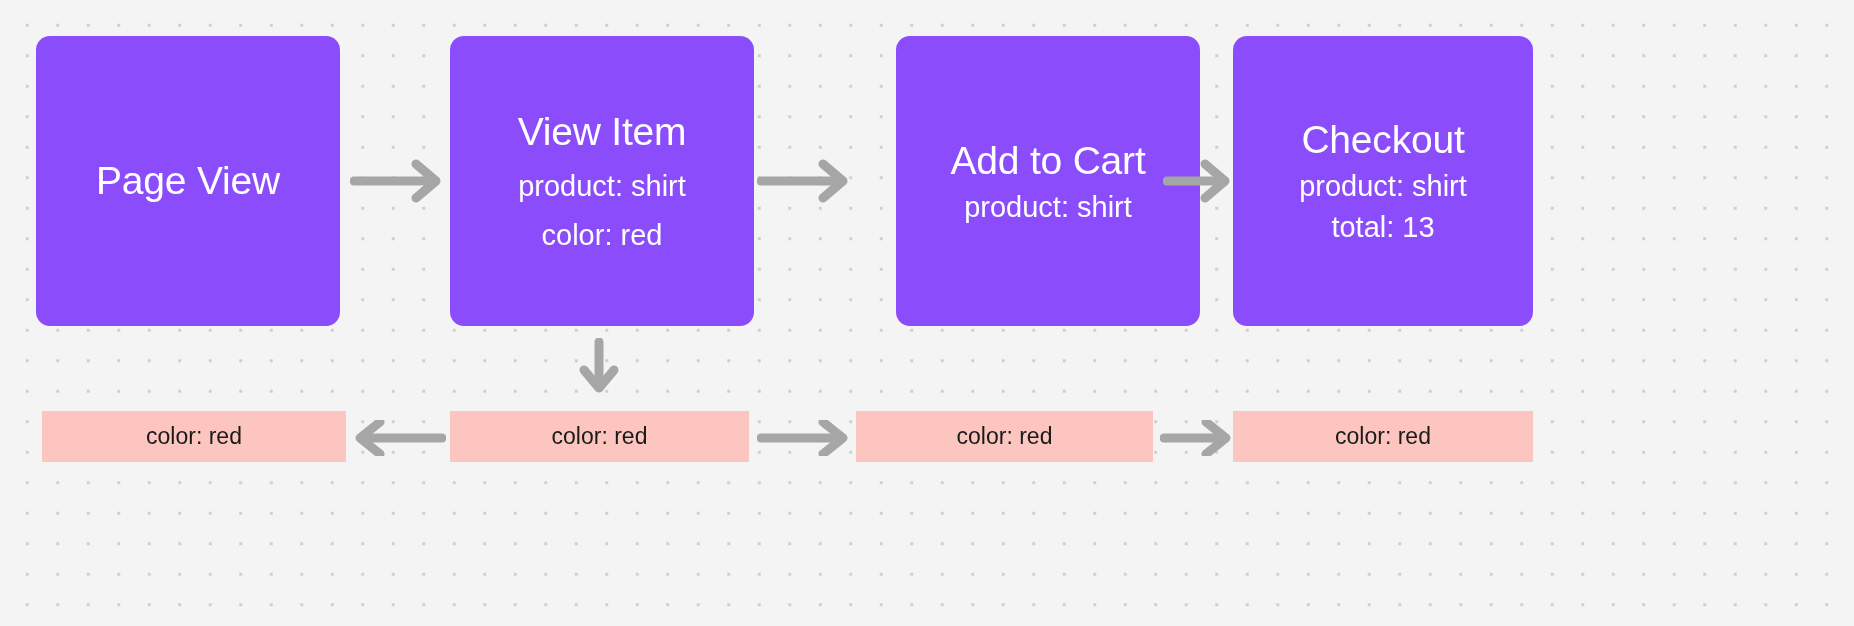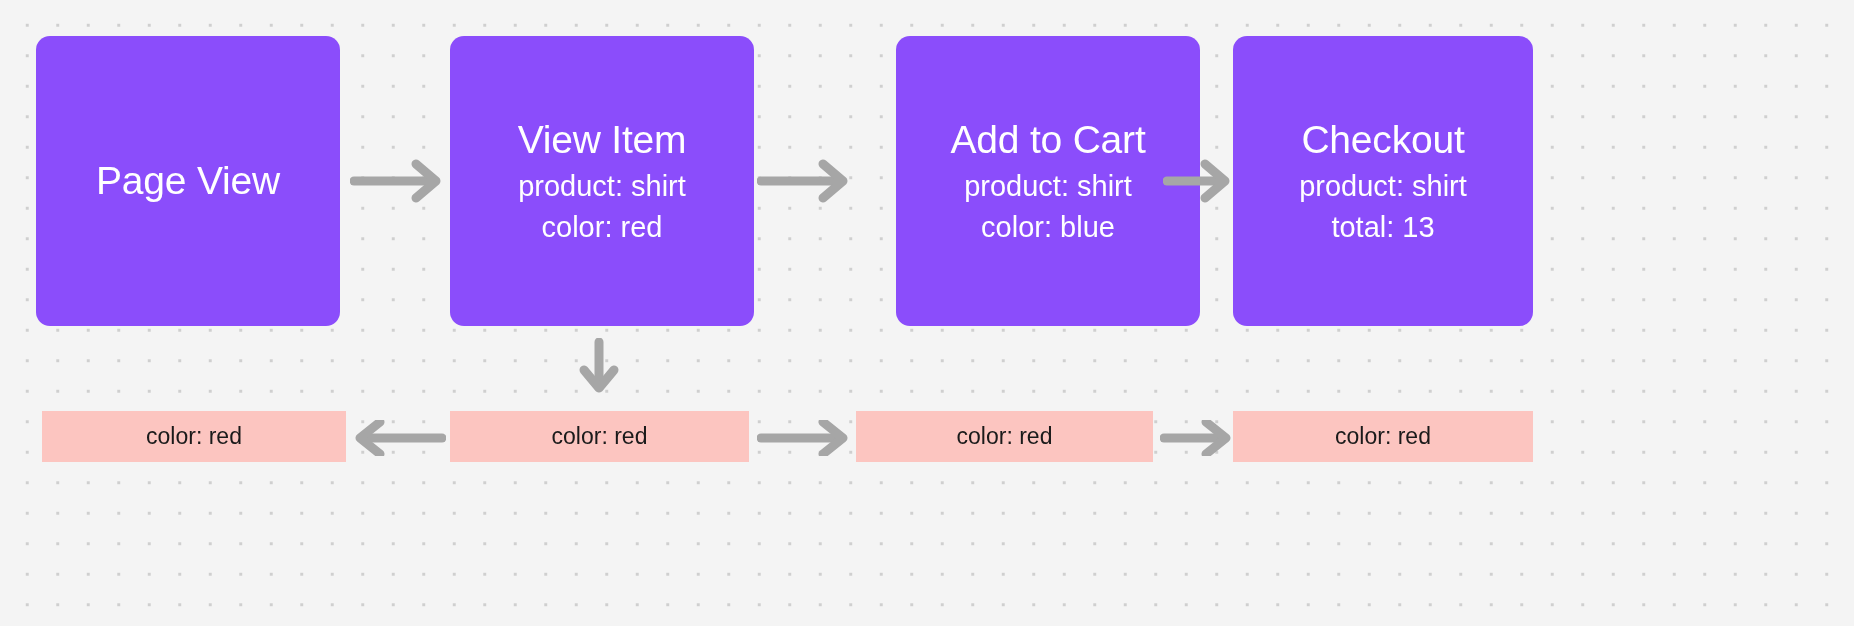--- a/index.html
+++ b/index.html
@@ -44,21 +44,21 @@
     letter-spacing: -0.2px;
     white-space: nowrap;
   }
   .node-prop {
     font-size: 29px;
     line-height: 41px;
     font-weight: 400;
     white-space: nowrap;
   }
   .node.n1 { left: 36px; }
-  .node.n2 { left: 450px; }
+  .node.n2 { left: 450px; gap: 8px; }
   .node.n3 { left: 896px; }
   .node.n4 { left: 1233px; width: 300px; justify-content: center; }
 
   
   .prop {
     position: absolute;
     top: 411px;
     height: 51px;
     background: #fcc5c0;
     display: flex;
@@ -100,21 +100,20 @@
 
   <div class="node n2">
     <div class="node-title">View Item</div>
     <div class="node-prop">product: shirt</div>
     <div class="node-prop">color: red</div>
   </div>
 
   <div class="node n3">
     <div class="node-title">Add to Cart</div>
     <div class="node-prop">product: shirt</div>
-    <div class="node-prop">color: blue</div>
   </div>
 
   <div class="node n4">
     <div class="node-title">Checkout</div>
     <div class="node-prop">product: shirt</div>
     <div class="node-prop">total: 13</div>
   </div>
 
   <div class="prop p1">
     <span>color: red</span>

